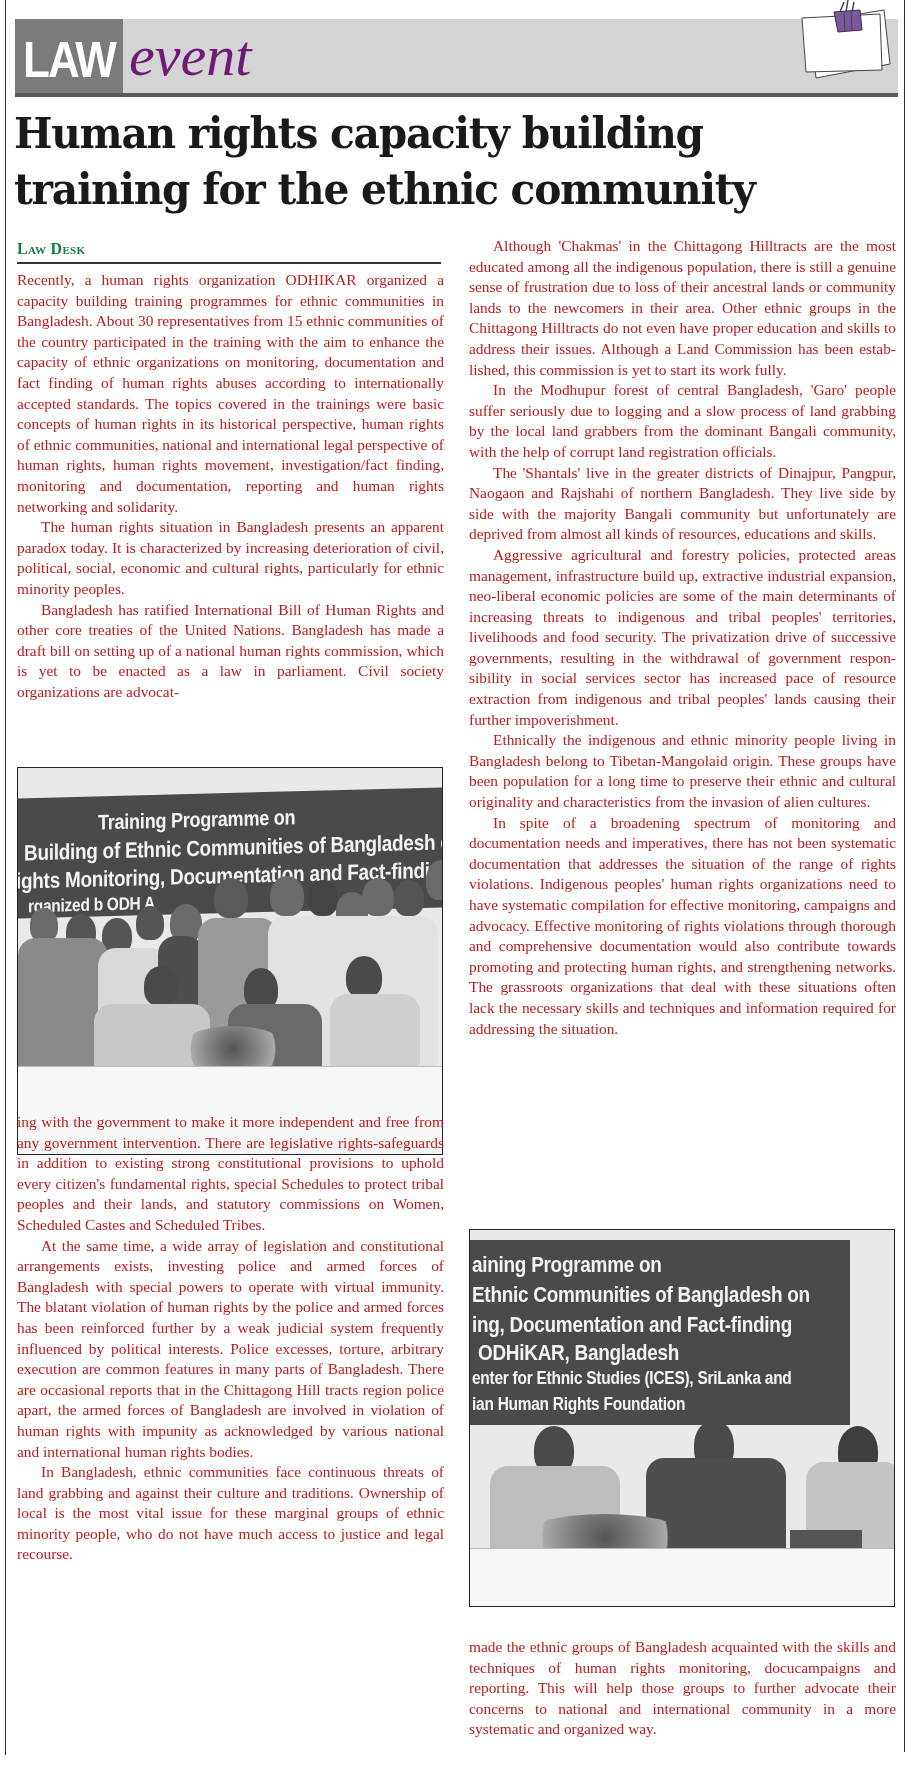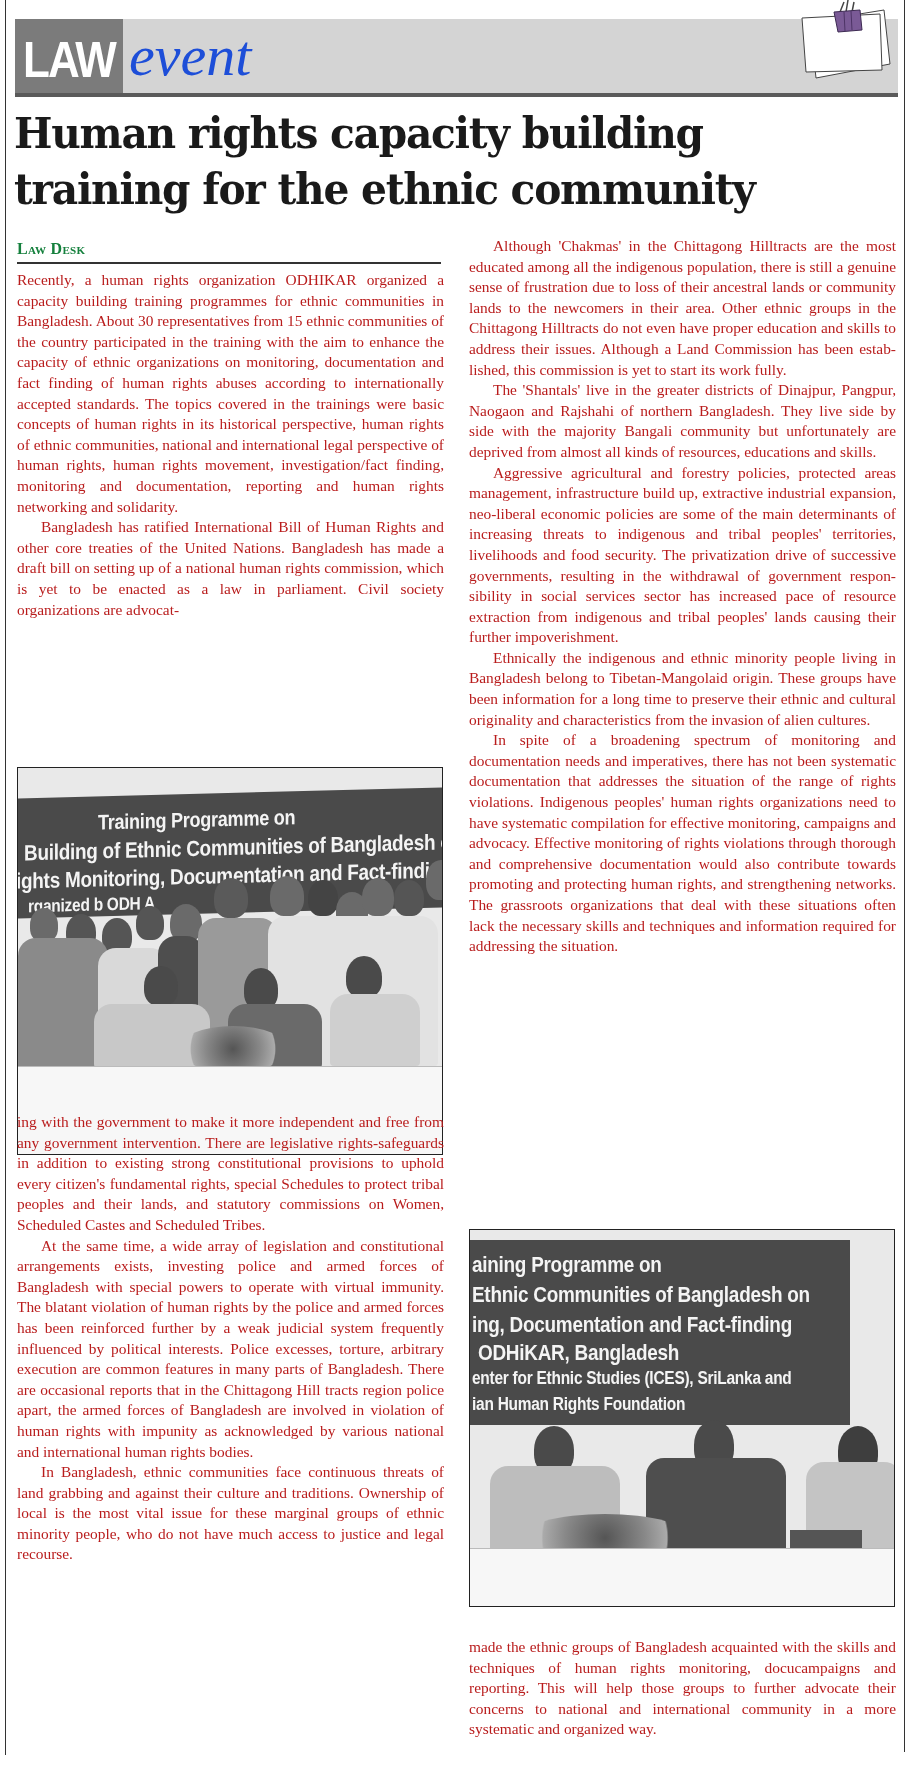--- a/index.html
+++ b/index.html
@@ -10,21 +10,21 @@
     .page-border-right { position: absolute; right: 6px; top: 0; width: 1px; height: 1752px; background: #333; }
 
     
     .header-band { position: absolute; left: 15px; top: 19px; width: 883px; height: 74px; background: #d4d4d4; }
     .header-band-rule { position: absolute; left: 15px; top: 93px; width: 883px; height: 4px; background: #5a5a5a; }
     .law-block { position: absolute; left: 15px; top: 19px; width: 108px; height: 74px; background: #7b7b7b; }
     .law-label { position: absolute; left: 17px; top: 32px; width: 104px; text-align: center;
       font-family: "Liberation Sans", sans-serif; font-weight: bold; font-size: 44px; color: #fff;
       letter-spacing: -2px; transform: scaleY(1.15); transform-origin: top; line-height: 48px; }
     .event-label { position: absolute; left: 129px; top: 24px; font-family: "Liberation Serif", serif;
-      font-style: italic; font-size: 58px; color: #1d4ed8; line-height: 64px; }
+      font-style: italic; font-size: 58px; color: #701a75; line-height: 64px; }
 
     .clip-icon { position: absolute; left: 796px; top: 0; width: 100px; height: 82px; }
 
     
     .headline { position: absolute; left: 14px; top: 106px; width: 890px;
       font-family: "DejaVu Serif", serif; font-weight: bold; font-size: 42px; line-height: 56px;
       color: #1a1a1a; letter-spacing: -1.3px; transform: scaleX(0.97); transform-origin: left; }
 
     
     .byline { position: absolute; left: 17px; top: 240px; font-family: "Liberation Serif", serif;
@@ -83,20 +83,21 @@
   </svg>
 </div>
 
 <h1 class="headline">Human rights capacity building training for the ethnic community</h1>
 
 <div class="byline">Law Desk</div>
 <div class="byline-rule"></div>
 
 <div class="col col-left-a">
   <p>Recently, a human rights organization ODHIKAR orga­nized a capacity building training programmes for ethnic communities in Bangladesh. About 30 representatives from 15 ethnic communities of the country participated in the training with the aim to enhance the capacity of ethnic organizations on monitoring, documentation and fact finding of human rights abuses according to internation­ally accepted standards. The topics covered in the trainings were basic concepts of human rights in its historical per­spective, human rights of ethnic communities, national and international legal perspective of human rights, human rights movement, investigation/fact finding, monitoring and documentation, reporting and human rights networking and solidarity.</p>
+  <p class="indent">The human rights situation in Bangladesh presents an apparent paradox today. It is characterized by increasing deterioration of civil, political, social, economic and cul­tural rights, particularly for ethnic minority peoples.</p>
   <p class="indent">Bangladesh has ratified International Bill of Human Rights and other core treaties of the United Nations. Bangladesh has made a draft bill on setting up of a national human rights commission, which is yet to be enacted as a law in parliament. Civil society organizations are advocat-</p>
 </div>
 
 <div class="photo photo-1">
   <div class="banner">
     <div class="banner-line" style="left:80px;top:14px;font-size:21px;">Training Programme on</div>
     <div class="banner-line" style="left:6px;top:42px;font-size:22px;">Building of Ethnic Communities of Bangladesh o</div>
     <div class="banner-line" style="left:-2px;top:70px;font-size:22px;">ights Monitoring, Documentation and Fact-findi</div>
     <div class="banner-line" style="left:10px;top:98px;font-size:18px;">rganized b   ODH  A</div>
   </div>
@@ -130,23 +131,24 @@
 </div>
 
 <div class="col col-left-b">
   <p>ing with the government to make it more independent and free from any government intervention. There are legisla­tive rights-safeguards in addition to existing strong consti­tutional provisions to uphold every citizen's fundamental rights, special Schedules to protect tribal peoples and their lands, and statutory commissions on Women, Scheduled Castes and Scheduled Tribes.</p>
   <p class="indent">At the same time, a wide array of legislation and consti­tutional arrangements exists, investing police and armed forces of Bangladesh with special powers to operate with virtual immunity. The blatant violation of human rights by the police and armed forces has been reinforced further by a weak judicial system frequently influenced by political interests. Police excesses, torture, arbitrary execution are common features in many parts of Bangladesh. There are occasional reports that in the Chittagong Hill tracts region police apart, the armed forces of Bangladesh are involved in violation of human rights with impunity as acknowledged by various national and international human rights bodies.</p>
   <p class="indent">In Bangladesh, ethnic communities face continuous threats of land grabbing and against their culture and traditions. Ownership of local is the most vital issue for these marginal groups of ethnic minority people, who do not have much access to justice and legal recourse.</p>
 </div>
 
 <div class="col col-right-a">
   <p class="indent">Although 'Chakmas' in the Chittagong Hilltracts are the most educated among all the indigenous population, there is still a genuine sense of frustration due to loss of their ancestral lands or community lands to the newcomers in their area. Other ethnic groups in the Chittagong Hilltracts do not even have proper education and skills to address their issues. Although a Land Commission has been estab­lished, this commission is yet to start its work fully.</p>
+  <p class="indent">In the Modhupur forest of central Bangladesh, 'Garo' people suffer seriously due to logging and a slow process of land grabbing by the local land grabbers from the domi­nant Bangali community, with the help of corrupt land registration officials.</p>
   <p class="indent">The 'Shantals' live in the greater districts of Dinajpur, Pangpur, Naogaon and Rajshahi of northern Bangladesh. They live side by side with the majority Bangali community but unfortunately are deprived from almost all kinds of resources, educations and skills.</p>
   <p class="indent">Aggressive agricultural and forestry policies, protected areas management, infrastructure build up, extractive industrial expansion, neo-liberal economic policies are some of the main determinants of increasing threats to indigenous and tribal peoples' territories, livelihoods and food security. The privatization drive of successive govern­ments, resulting in the withdrawal of government respon­sibility in social services sector has increased pace of resource extraction from indigenous and tribal peoples' lands causing their further impoverishment.</p>
-  <p class="indent">Ethnically the indigenous and ethnic minority people living in Bangladesh belong to Tibetan-Mangolaid origin. These groups have been information for a long time to pre­serve their ethnic and cultural originality and characteris­tics from the invasion of alien cultures.</p>
+  <p class="indent">Ethnically the indigenous and ethnic minority people living in Bangladesh belong to Tibetan-Mangolaid origin. These groups have been population for a long time to pre­serve their ethnic and cultural originality and characteris­tics from the invasion of alien cultures.</p>
   <p class="indent">In spite of a broadening spectrum of monitoring and documentation needs and imperatives, there has not been systematic documentation that addresses the situation of the range of rights violations. Indigenous peoples' human rights organizations need to have systematic compilation for effective monitoring, campaigns and advocacy. Effective monitoring of rights violations through thorough and comprehensive documentation would also contribute towards promoting and protecting human rights, and strengthening networks. The grassroots organizations that deal with these situations often lack the necessary skills and techniques and information required for addressing the situation.</p>
 </div>
 
 <div class="photo photo-2">
   <div class="banner">
     <div class="banner-line" style="left:2px;top:12px;font-size:22px;">aining Programme on</div>
     <div class="banner-line" style="left:2px;top:42px;font-size:22px;"> Ethnic Communities of Bangladesh on</div>
     <div class="banner-line" style="left:2px;top:72px;font-size:22px;">ing, Documentation and Fact-finding</div>
     <div class="banner-line" style="left:8px;top:100px;font-size:22px;"> ODHiKAR, Bangladesh</div>
     <div class="banner-line" style="left:2px;top:128px;font-size:18px;">enter for Ethnic Studies (ICES), SriLanka and</div>

